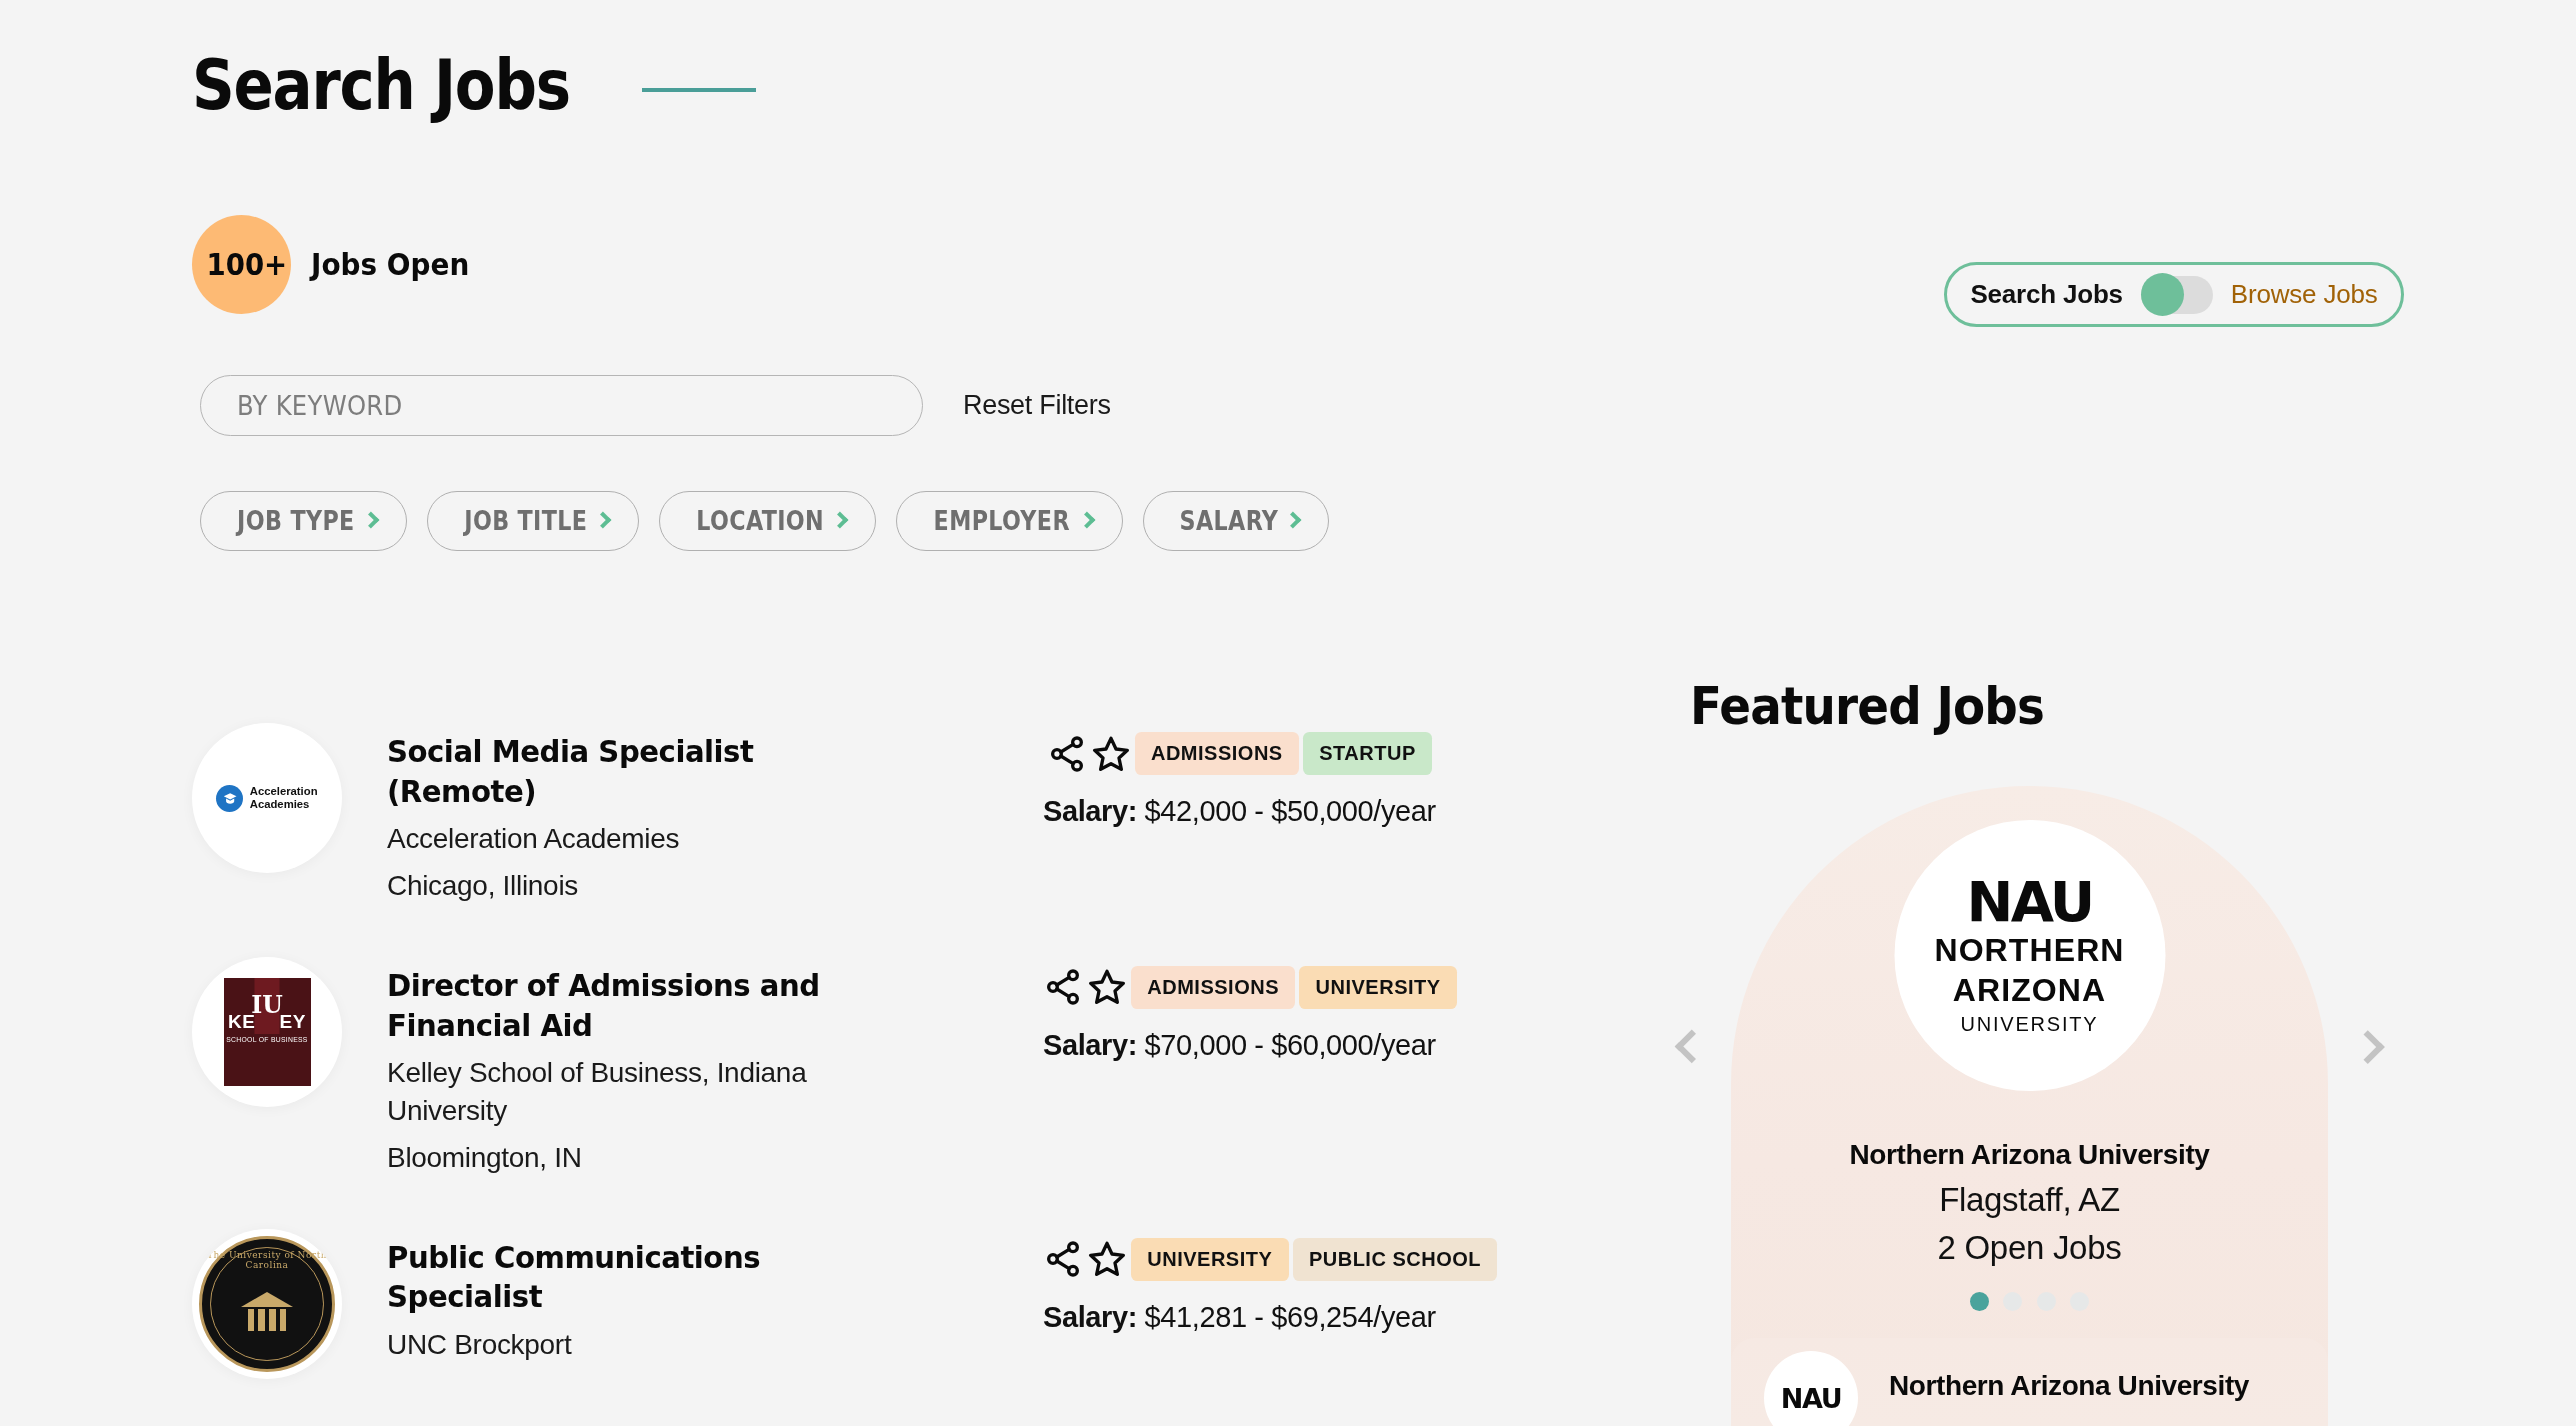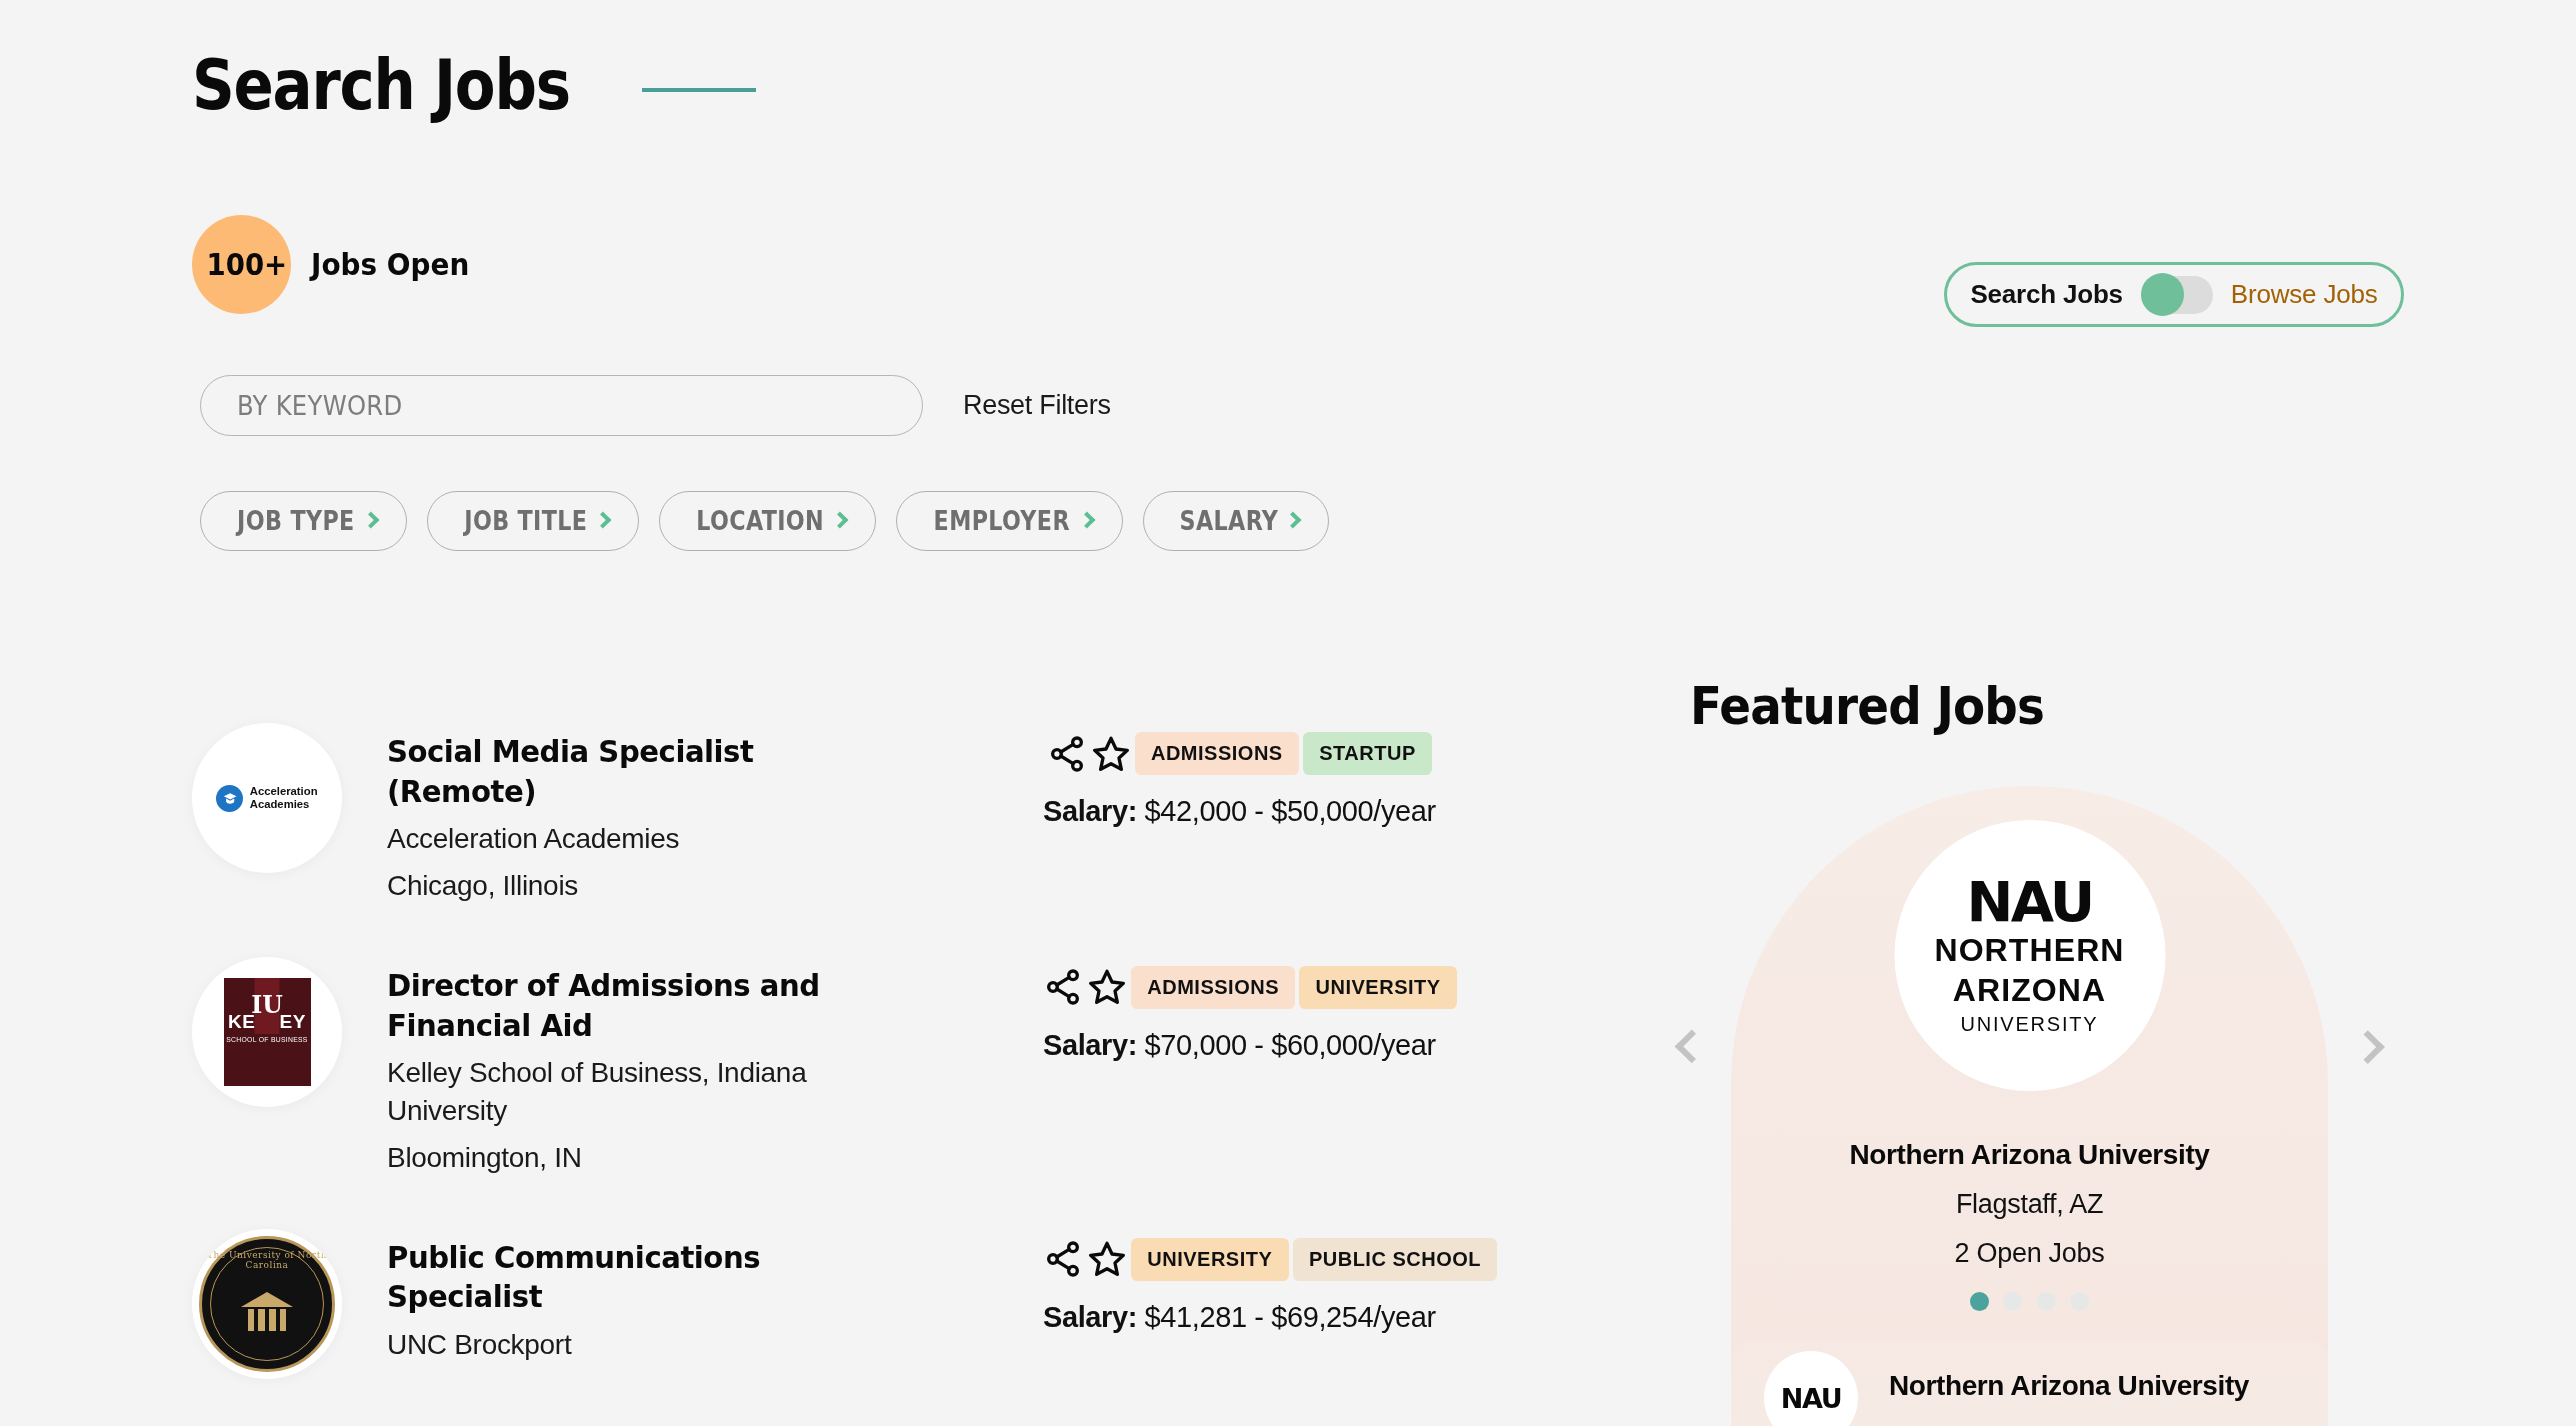--- a/index.html
+++ b/index.html
@@ -190,22 +190,22 @@
   }
   .carousel-body {
     position: absolute; left: 0; right: 0; top: 353px;
     text-align: center;
   }
   .carousel-name {
     font-weight: 700; font-size: 28px; color: #0a0a0a;
     letter-spacing: -0.4px;
   }
   .carousel-loc, .carousel-jobs {
-    font-weight: 300; font-size: 27px; color: #111;
-    margin-top: 18px; letter-spacing: -0.3px;
+    font-weight: 300; font-size: 33px; color: #111;
+    margin-top: 10px; letter-spacing: -0.3px;
   }
   .dots {
     position: absolute; left: 0; right: 0; top: 506px;
     display: flex; justify-content: center; gap: 14.5px;
   }
   .dot { width: 19px; height: 19px; border-radius: 50%; background: #e6e8e8; }
   .dot.active { background: #4aa39c; }
 
   .car-arrow {
     position: absolute; top: 249px;

